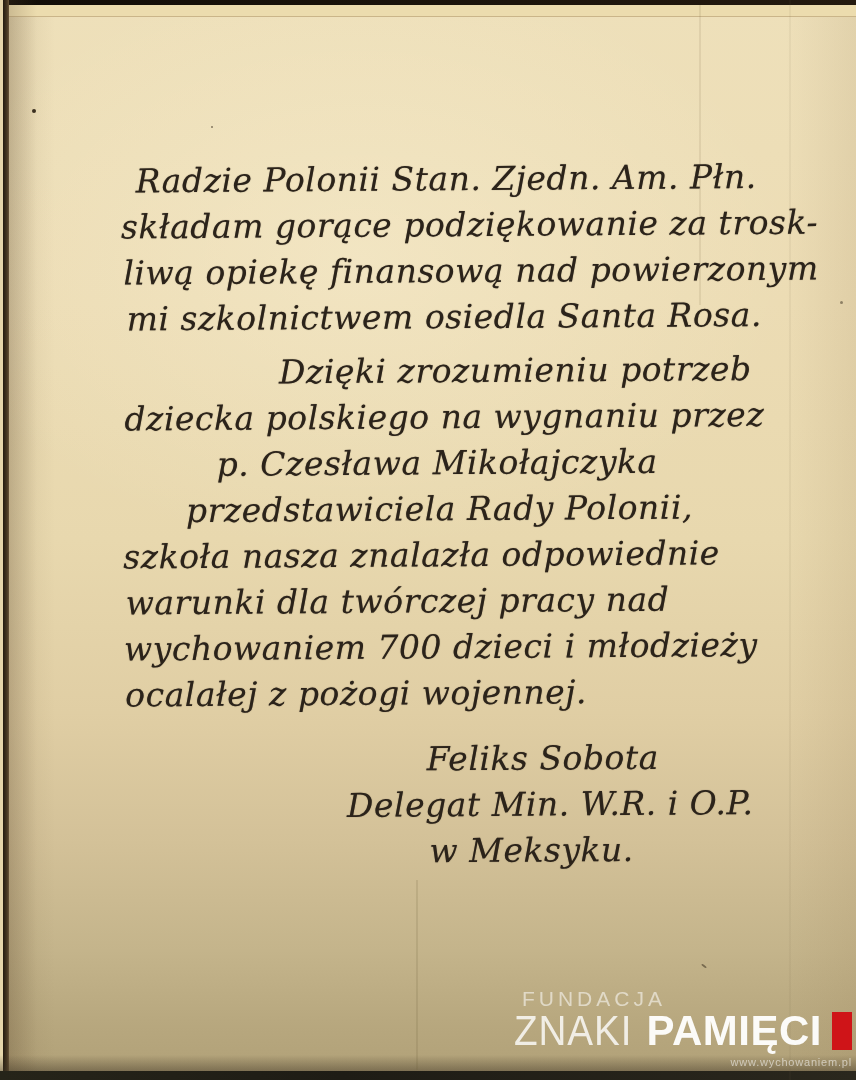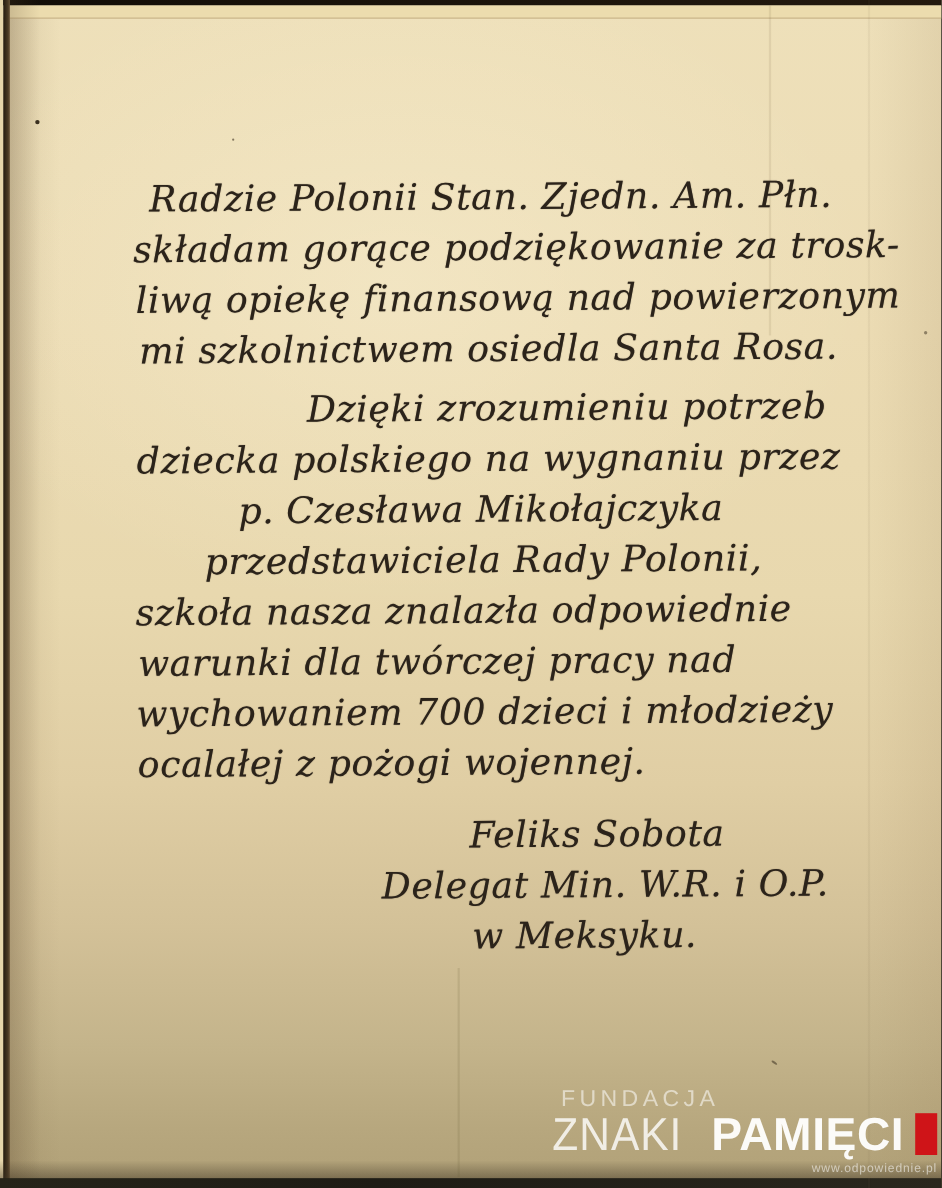--- a/index.html
+++ b/index.html
@@ -74,21 +74,21 @@
   }
   .wm-row{display:flex;align-items:stretch;height:38px;}
   .wm-znaki{
     color:rgba(255,255,255,0.80);
     font-size:42px;font-weight:400;line-height:37px;letter-spacing:1px;
     transform:scaleX(0.92);transform-origin:left center;
   }
   .wm-pamieci{
     color:rgba(255,255,255,0.95);
     font-size:42px;font-weight:bold;line-height:37px;letter-spacing:0.5px;
-    margin-left:16px;
+    margin-left:4px;
   }
   .wm-red{width:20px;height:38px;background:#cf1418;margin-left:10px;}
   .wm-url{
     text-align:right;
     color:rgba(255,255,255,0.55);
     font-size:11px;letter-spacing:0.8px;
     margin-top:6px;
   }
 </style>
 </head>
@@ -130,16 +130,16 @@
     <div class="ms-line l15">w Meksyku.</div>
   </div>
 
   <div class="watermark">
     <div class="wm-fundacja">FUNDACJA</div>
     <div class="wm-row">
       <span class="wm-znaki">ZNAKI</span>
       <span class="wm-pamieci">PAMIĘCI</span>
       <span class="wm-red"></span>
     </div>
-    <div class="wm-url">www.odpowiednie.pl</div>
+    <div class="wm-url">www.wychowaniem.pl</div>
   </div>
 
 </div>
 
 </body></html>

